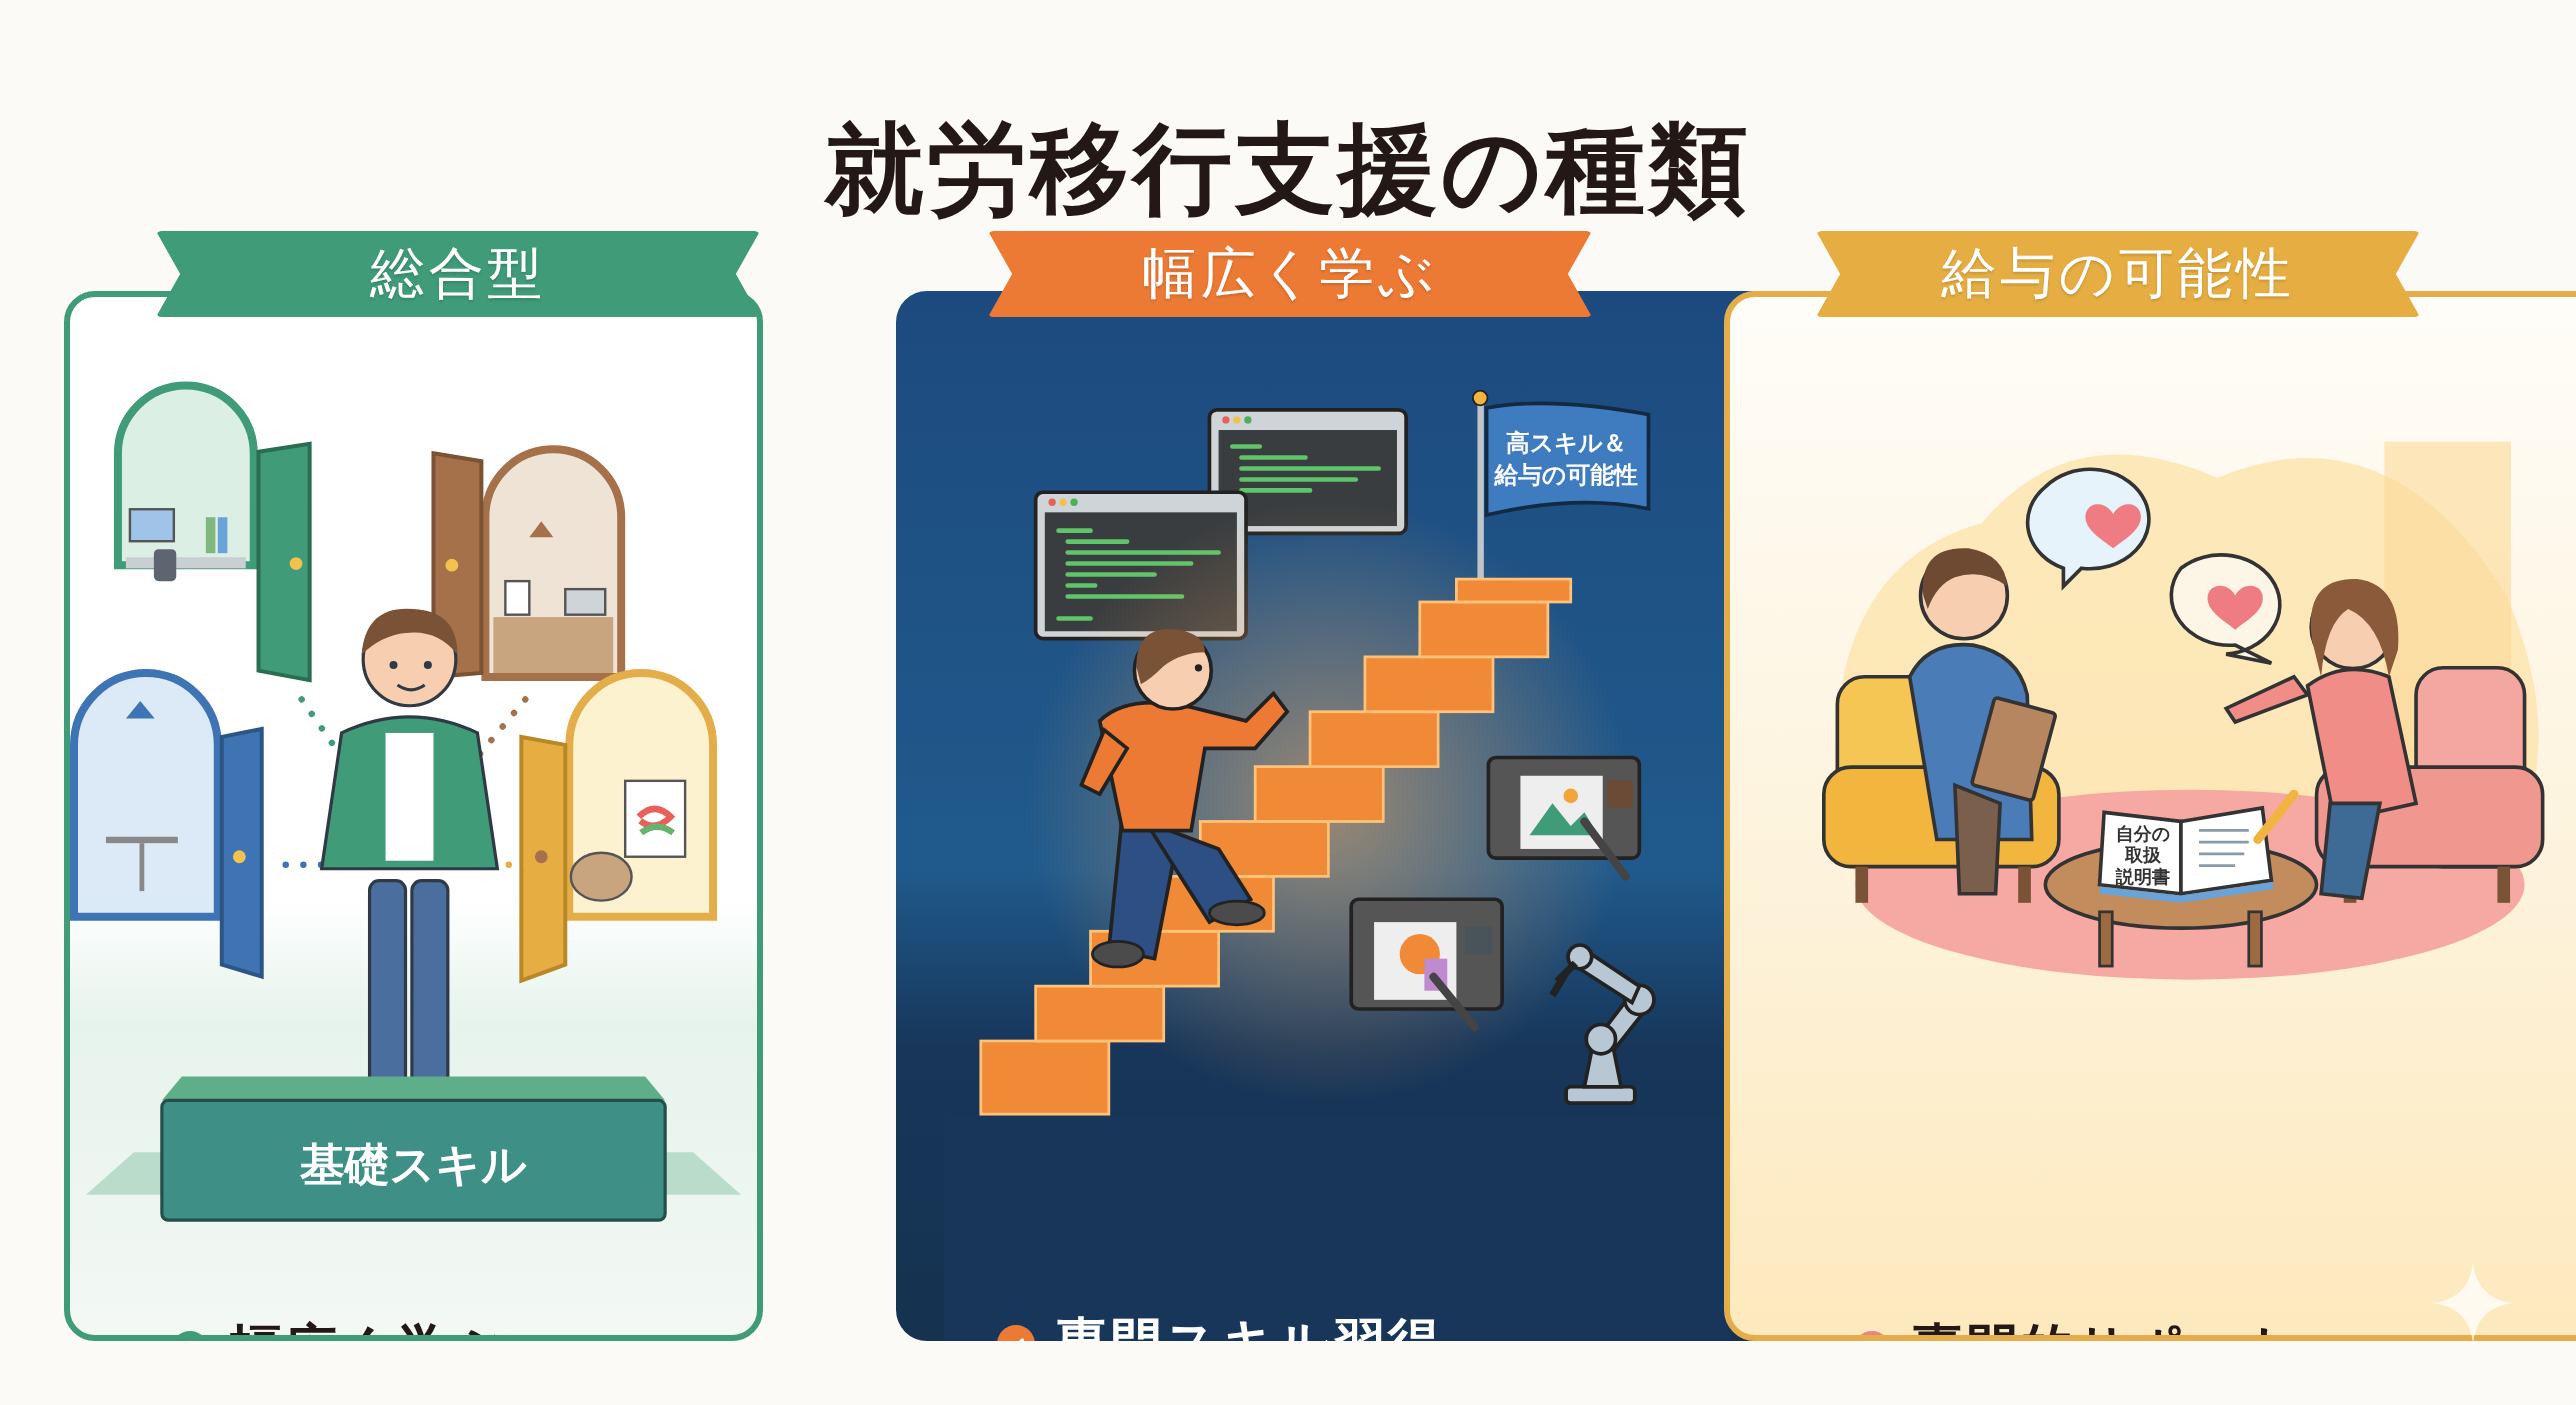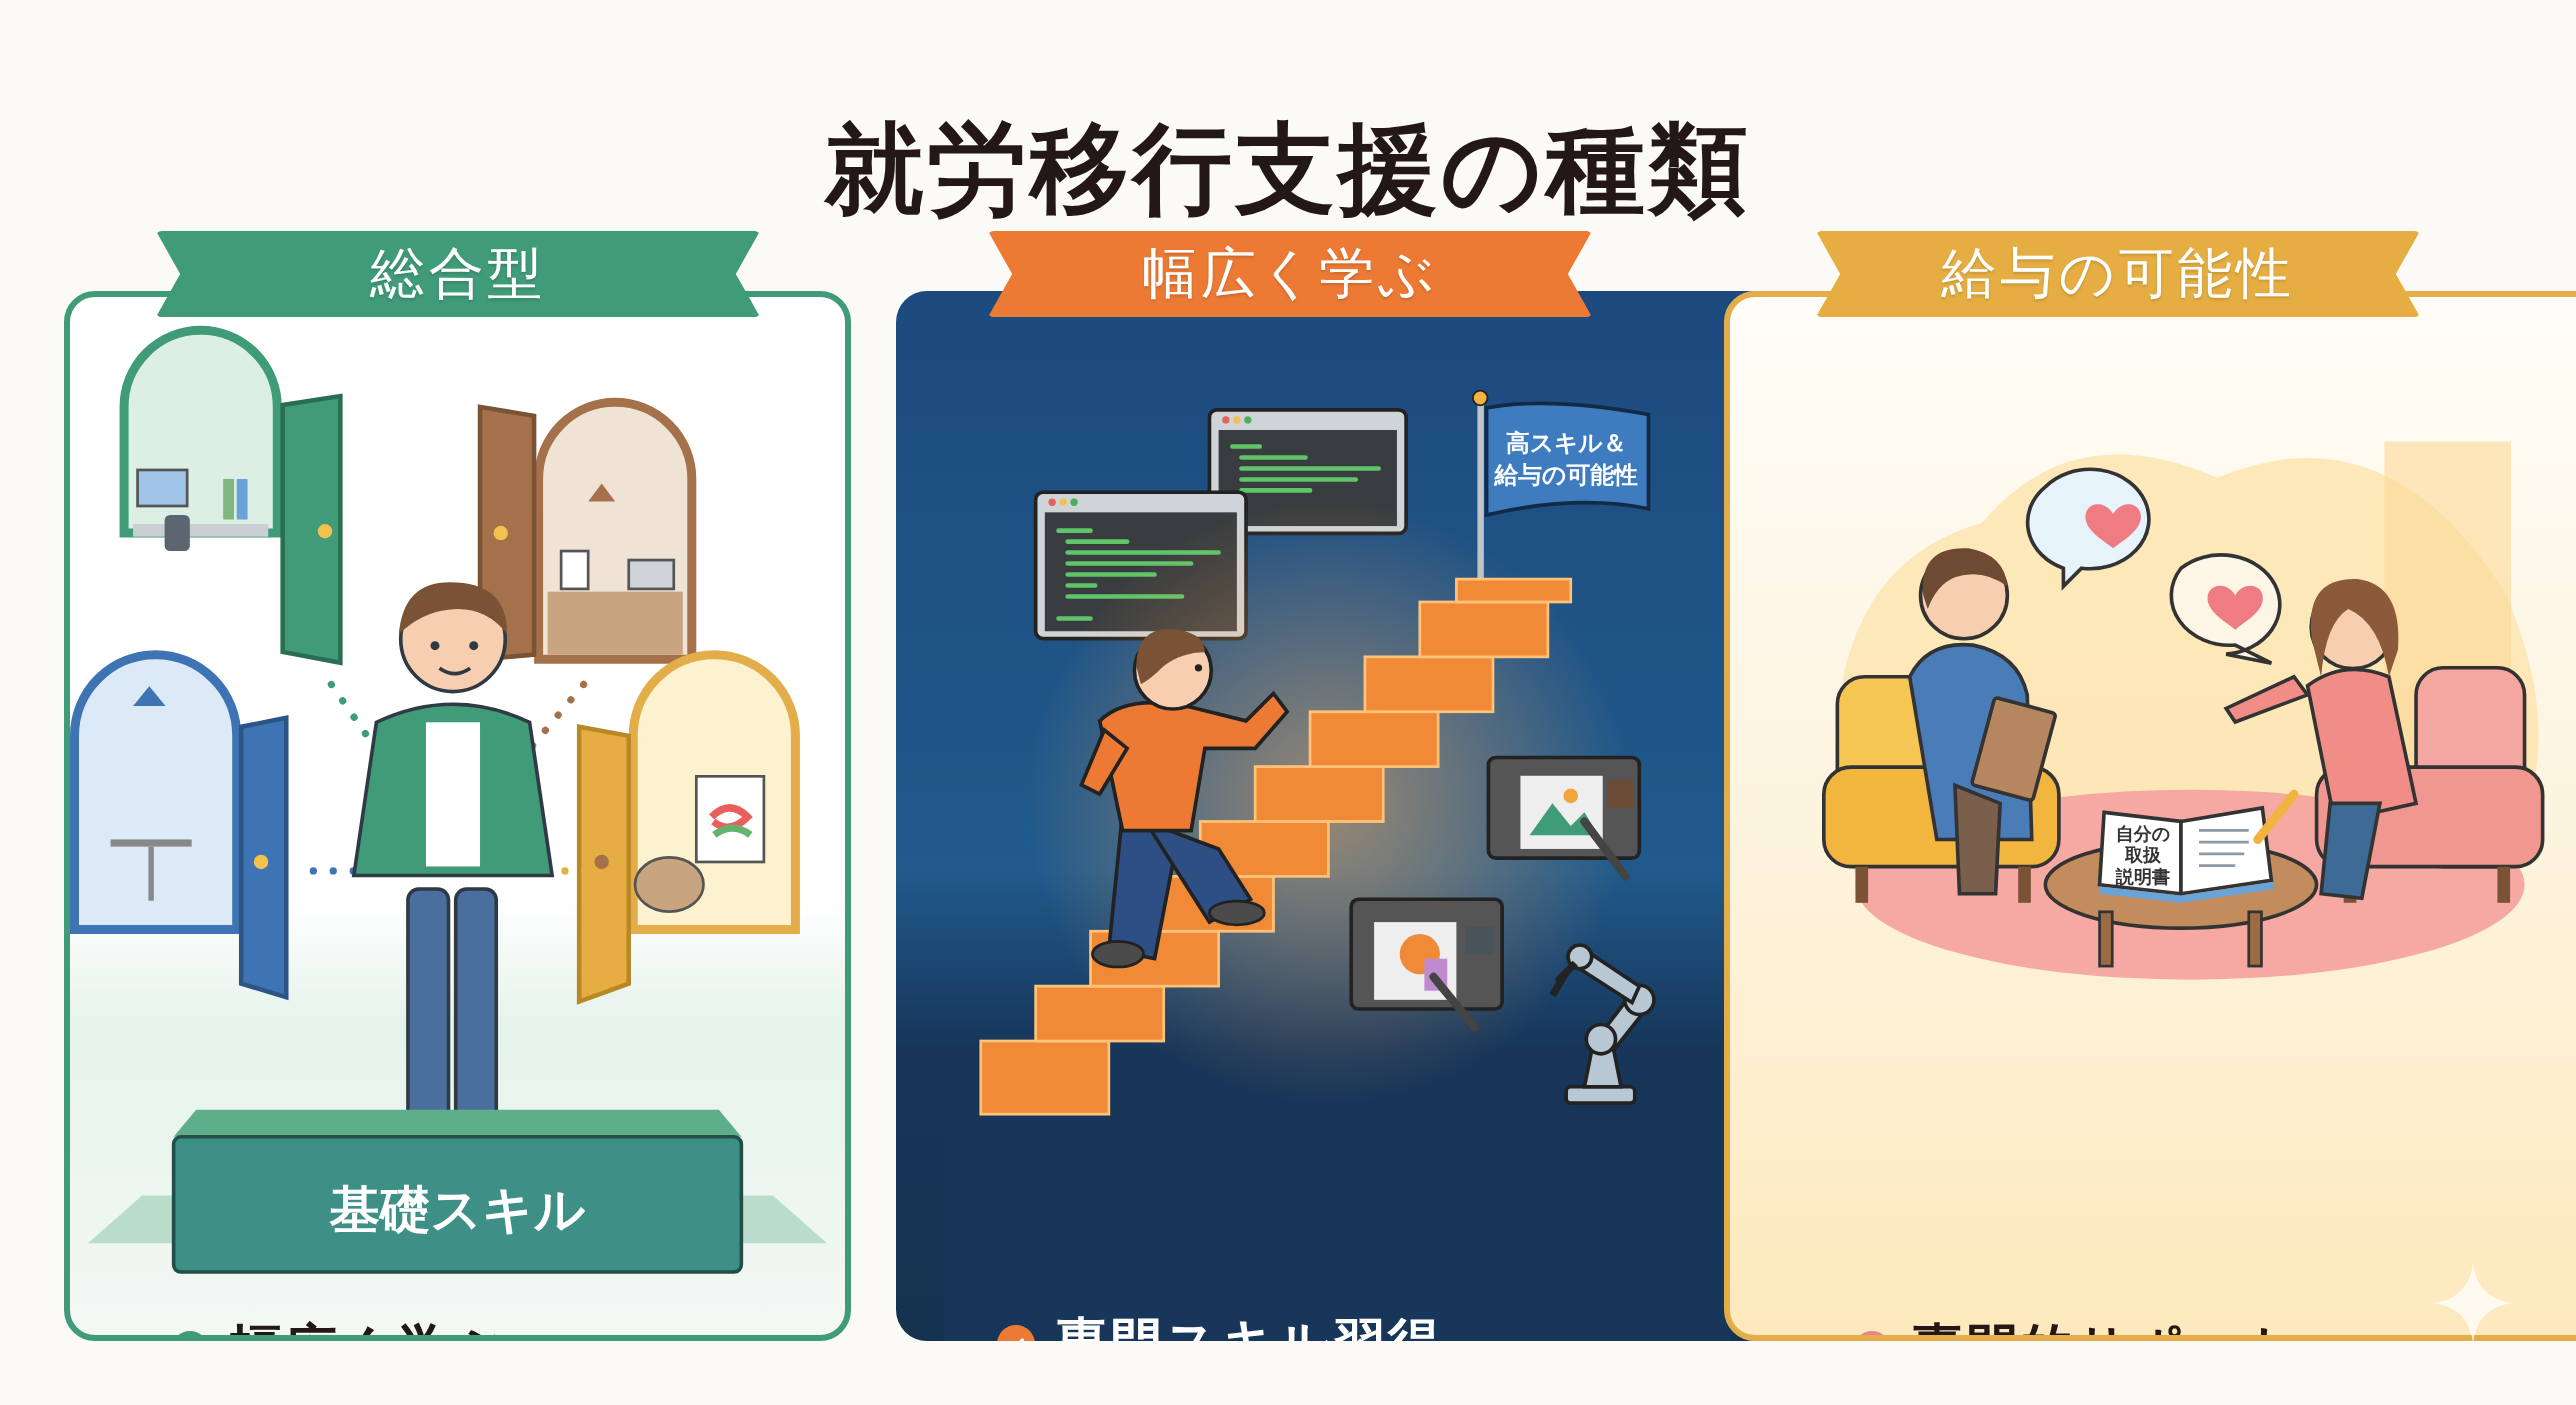--- a/index.html
+++ b/index.html
@@ -11,21 +11,21 @@
   }
   .page-title {
     position: absolute; left: 0; right: 0; top: 75px;
     text-align: center; font-size: 99px; font-weight: bold;
     color: #231815; letter-spacing: 3.7px; line-height: 1.1; margin-top: 40px;
   }
   .card {
     position: absolute; top: 291px; height: 1050px;
     border-radius: 31px; overflow: hidden;
   }
-  .card.general { left: 64px; width: 787px; border: 6.4px solid #3f9b78;
+  .card.general { left: 64px; width: 699px; border: 6.4px solid #3f9b78;
     background: linear-gradient(180deg, #ffffff 0%, #ffffff 58%, #e6f3ec 70%, #f3f8f5 100%); }
   .card.job { left: 896px; width: 883px;
     background: linear-gradient(180deg, #1d4a7e 0%, #205a8c 55%, #17365a 72%, #15324f 100%); }
   .card.disab { left: 1724px; width: 932px; border: 6.4px solid #e3ae4a;
     background: linear-gradient(180deg, #fffdf8 0%, #fdf3dc 55%, #fde9bd 100%); }
 
   .ribbon {
     position: absolute; top: 231px; height: 86px;
     display: flex; align-items: center; justify-content: center;
     color: #ffffff; font-size: 55px; font-weight: normal; letter-spacing: 3.7px;

